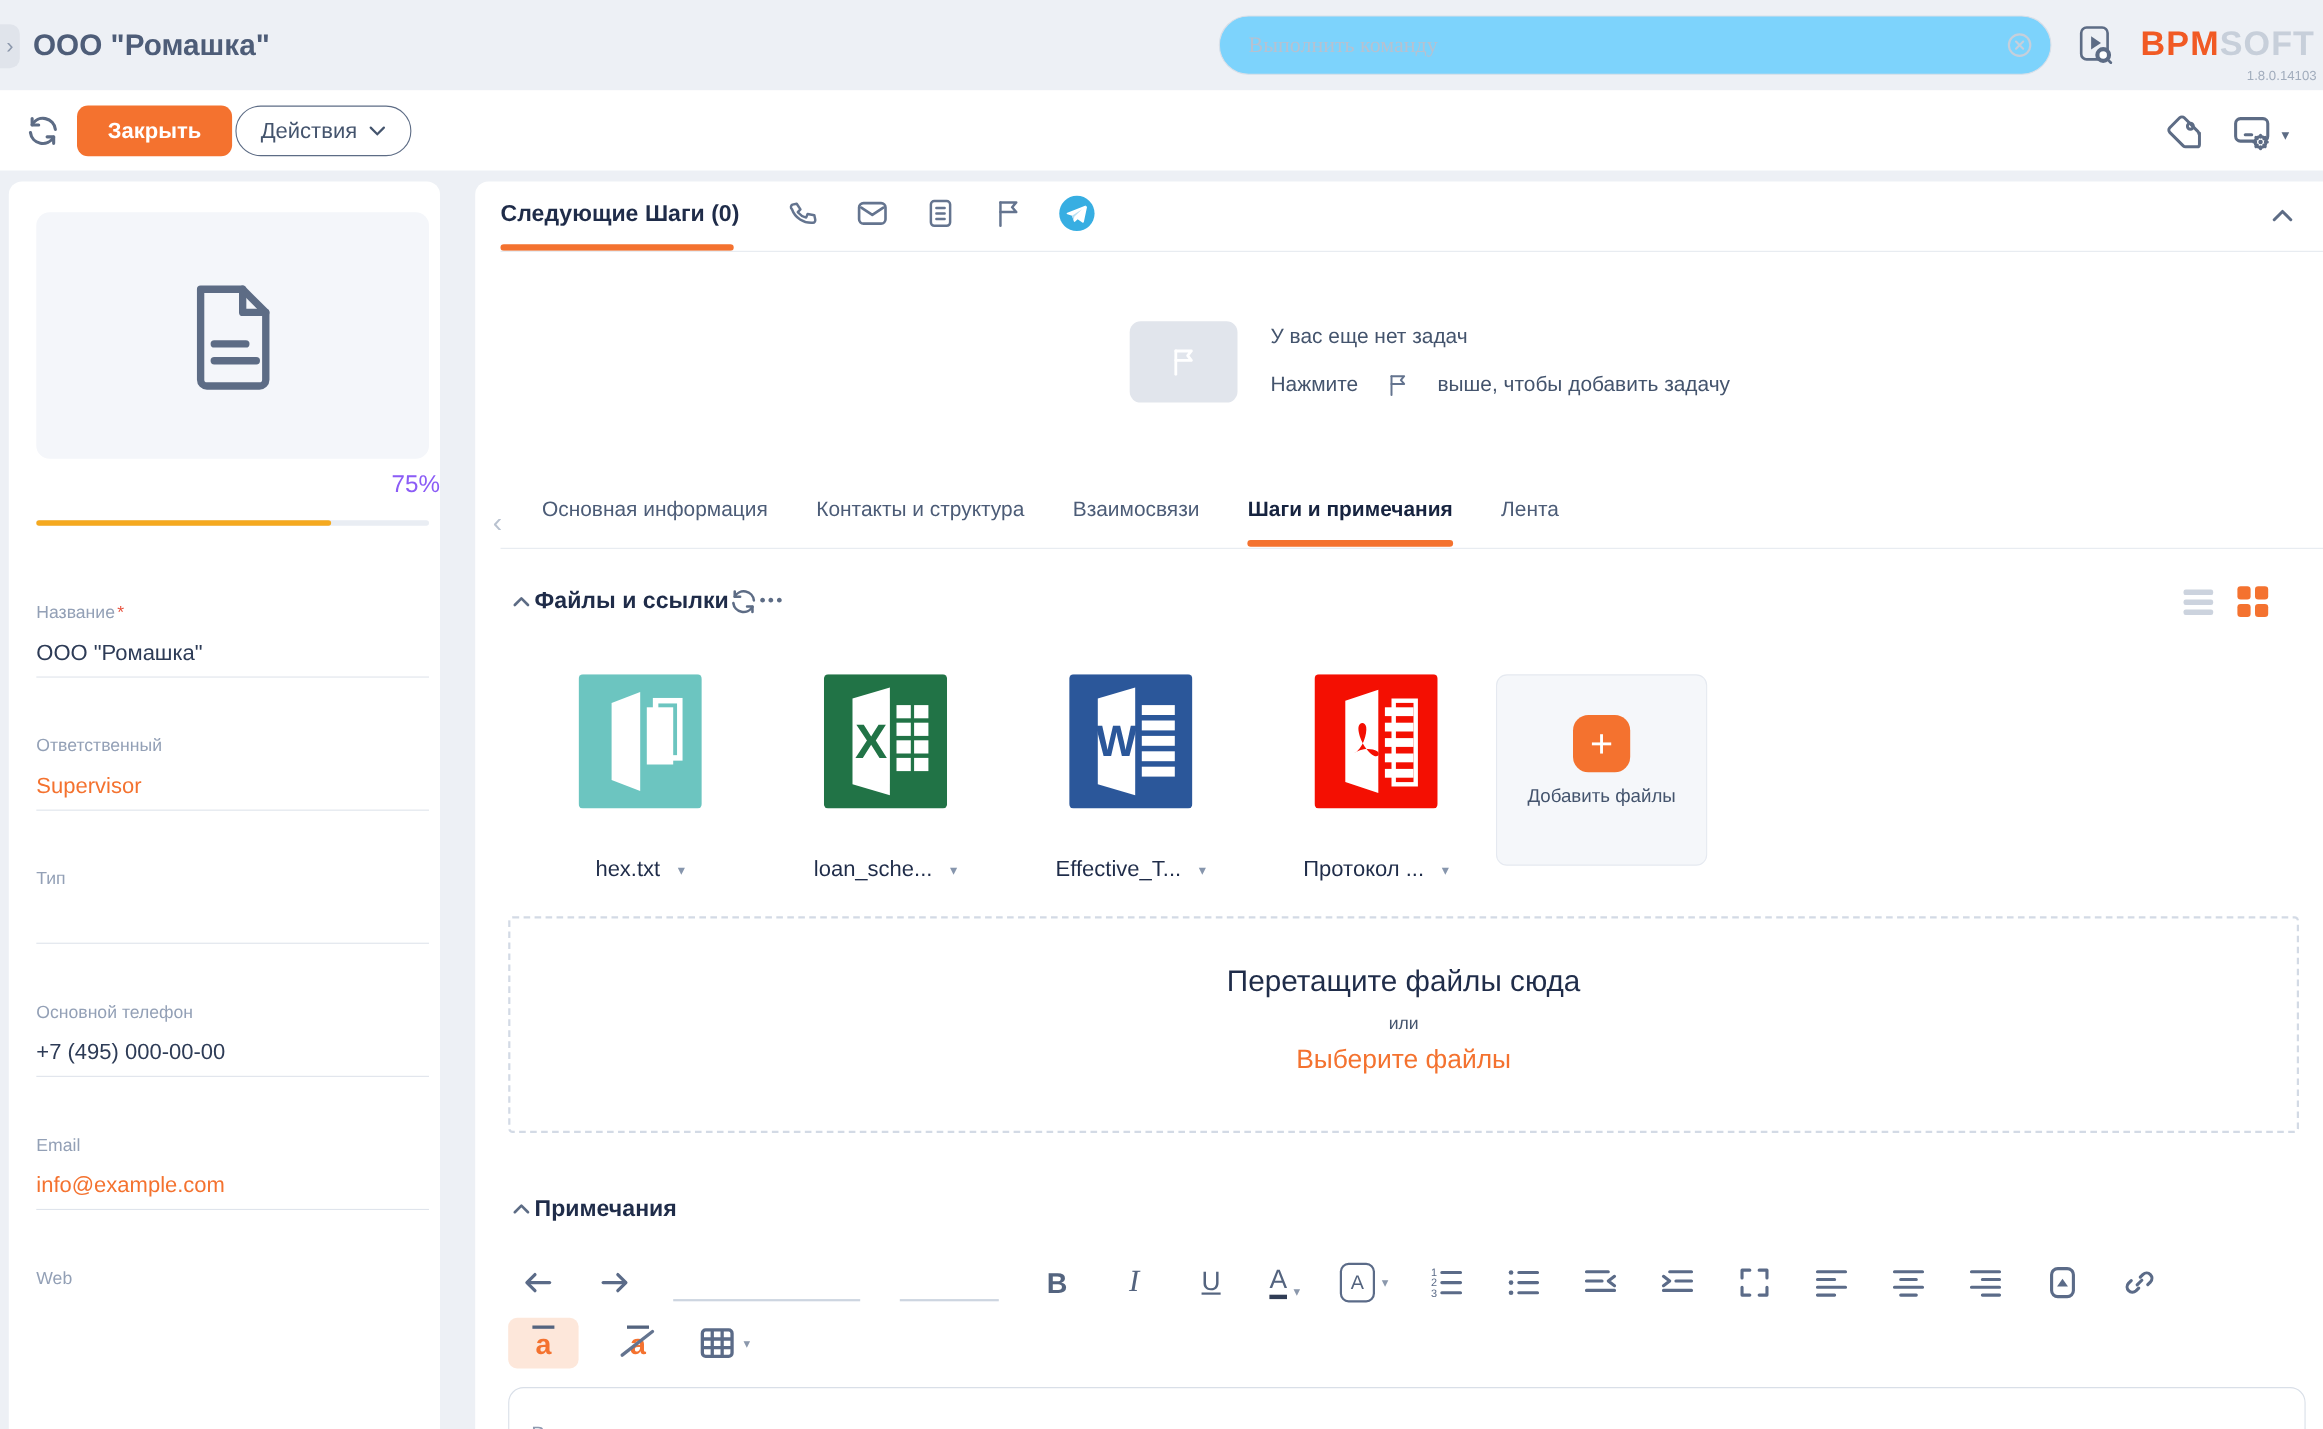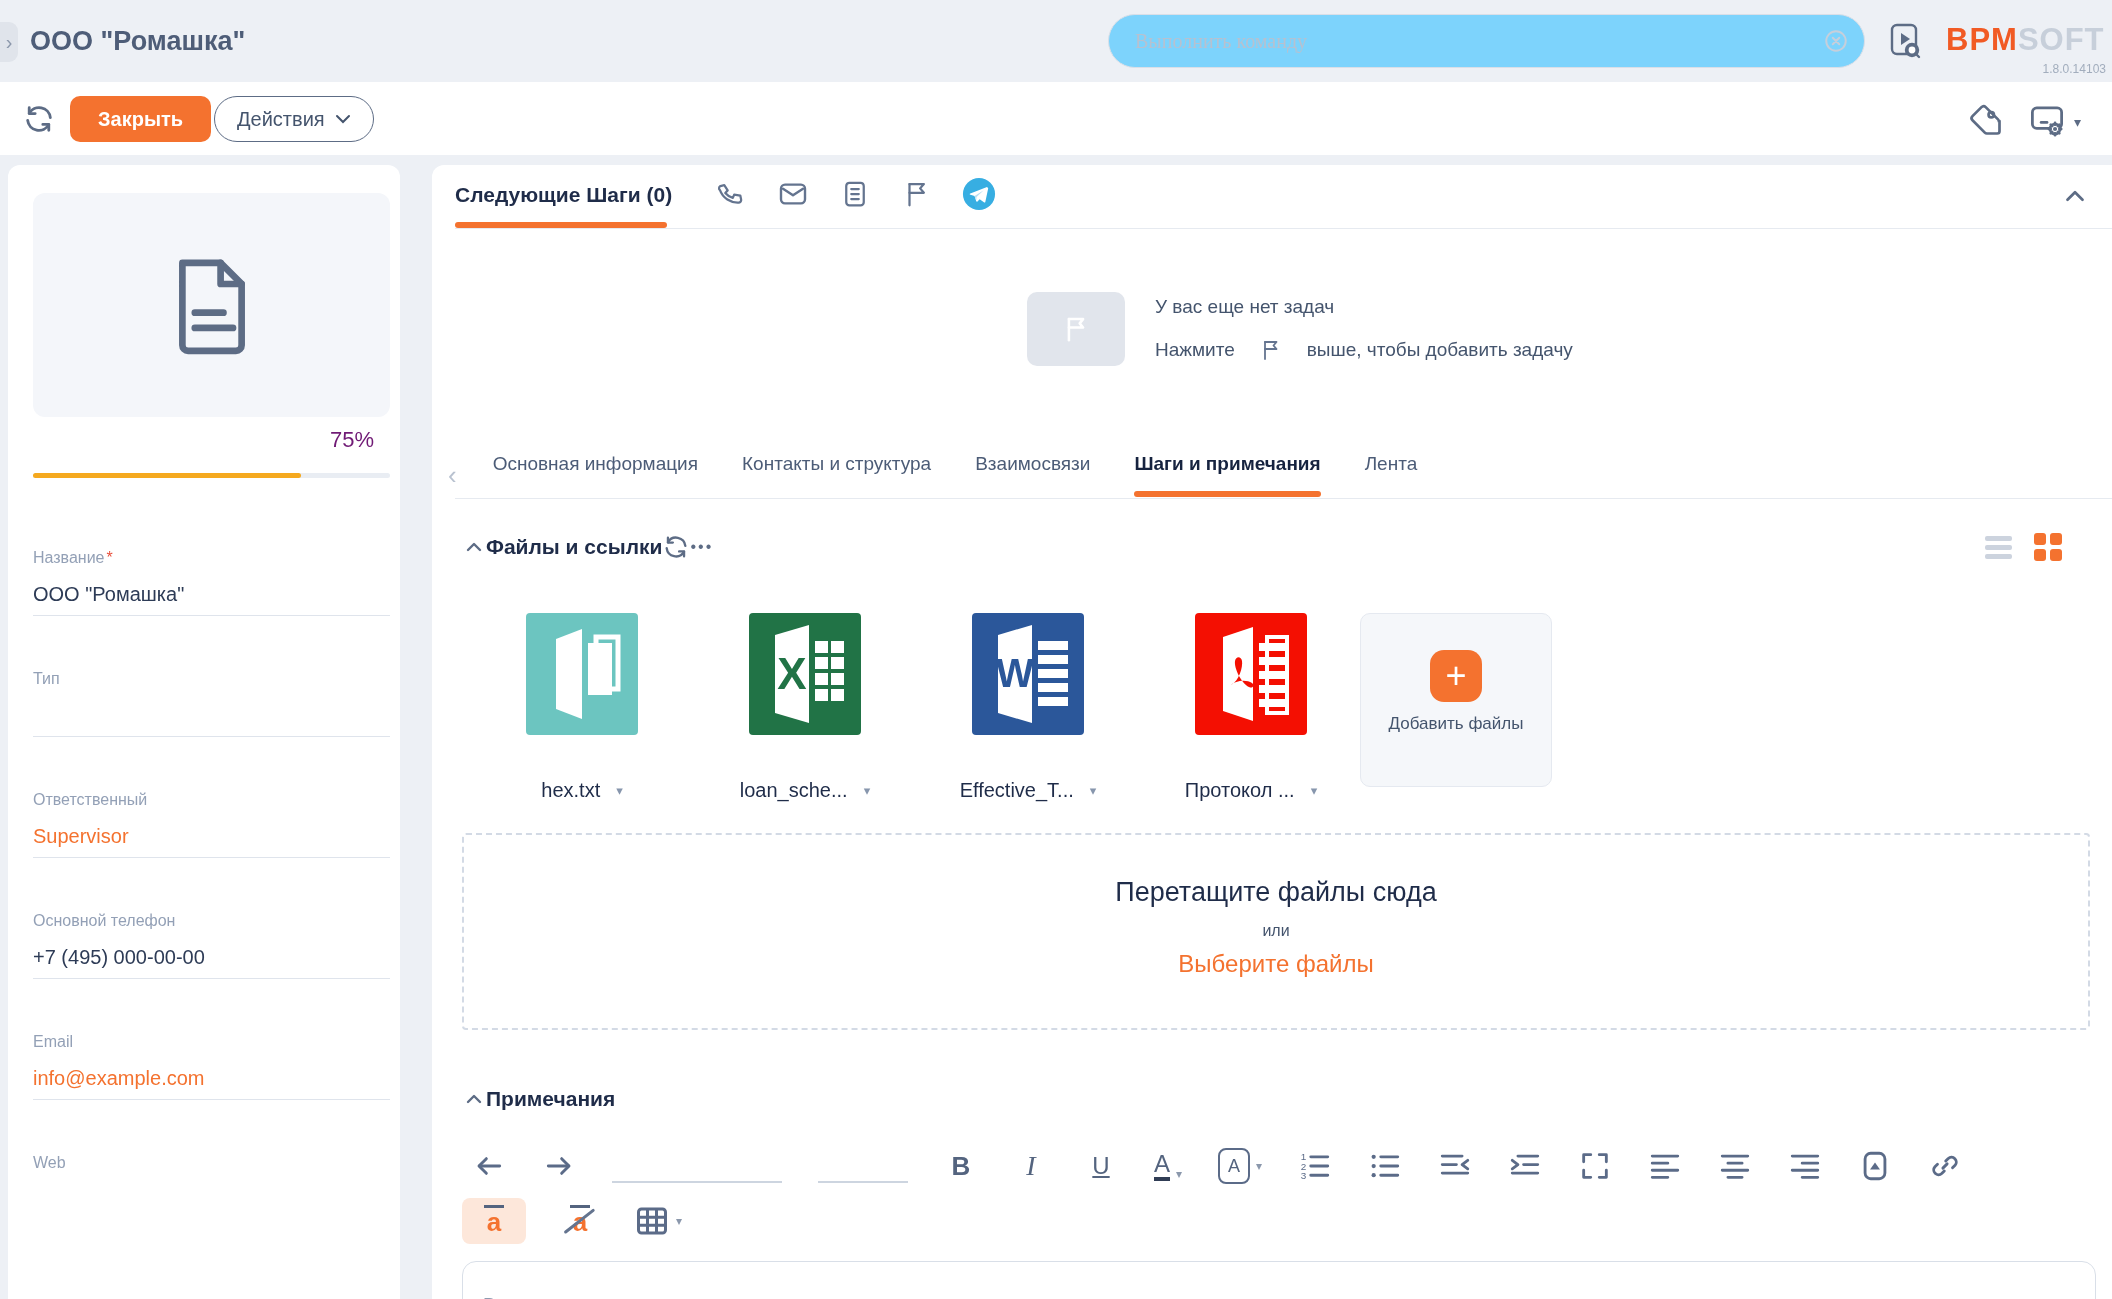--- a/index.html
+++ b/index.html
@@ -38,22 +38,22 @@
 
   
   .left-card { position:absolute; left:8px; top:165px; width:392px; height:1134px;
     background:#fff; border-radius:12px 12px 0 0; overflow:hidden; }
   .main-card { position:absolute; left:432px; top:165px; width:1680px; height:1134px;
     background:#fff; border-radius:12px 0 0 0; overflow:hidden; }
 
   
   .photo-box { position:absolute; left:25px; top:28px; width:357px; height:224px;
     background:#f4f6fa; border-radius:12px; display:flex; align-items:center; justify-content:center; }
-  .progress-label { position:absolute; right:26px; top:262px; width:120px; text-align:right;
-    font-size:22px; color:#701a75; }
+  .progress-label { position:absolute; right:0; top:262px; width:120px; text-align:right;
+    font-size:22px; color:#8b5cf6; }
   .progress-track { position:absolute; left:25px; top:308px; width:357px; height:5px;
     background:#e9edf3; border-radius:3px; }
   .progress-fill { height:100%; background:#f5a91f; border-radius:3px; }
   .fields { position:absolute; left:25px; top:384px; width:357px; }
   .field { position:relative; height:121px; }
   .f-label { font-size:16px; color:#93a0b6; }
   .f-req { color:#e8503c; margin-left:2px; }
   .f-value { position:absolute; top:34px; left:0; font-size:20px; color:#2d3b56; }
   .f-value.link { color:#f4722f; cursor:pointer; }
   .f-line { position:absolute; top:66px; left:0; width:357px; border-bottom:1px solid #dfe4ec; }
@@ -219,26 +219,26 @@
   <div class="progress-track">
     <div class="progress-fill" style="width: 75%;"></div>
   </div>
 
   <div class="fields">
     <div class="field">
       <span class="f-label">Название</span><span class="f-req">*</span>
       <div class="f-value">ООО "Ромашка"</div><div class="f-line"></div>
     </div>
     <div class="field">
+      <span class="f-label">Ответственный</span>
+      <div class="f-value link">Supervisor</div><div class="f-line"></div>
+    </div>
+    <div class="field">
       <span class="f-label">Тип</span>
       <div class="f-value"></div><div class="f-line"></div>
-    </div>
-    <div class="field">
-      <span class="f-label">Ответственный</span>
-      <div class="f-value link">Supervisor</div><div class="f-line"></div>
     </div>
     <div class="field">
       <span class="f-label">Основной телефон</span>
       <div class="f-value">+7 (495) 000-00-00</div><div class="f-line"></div>
     </div>
     <div class="field">
       <span class="f-label">Email</span>
       <div class="f-value link">info@example.com</div><div class="f-line"></div>
     </div>
     <div class="field">

